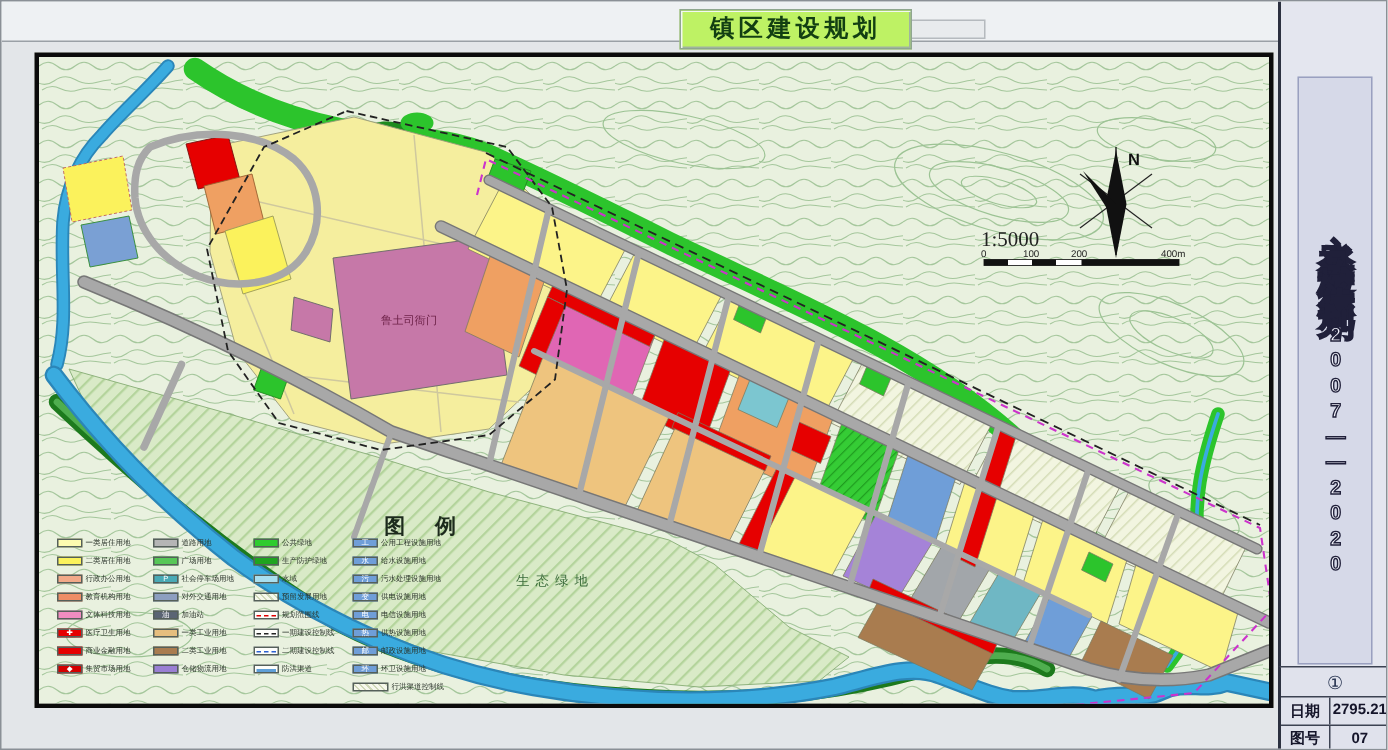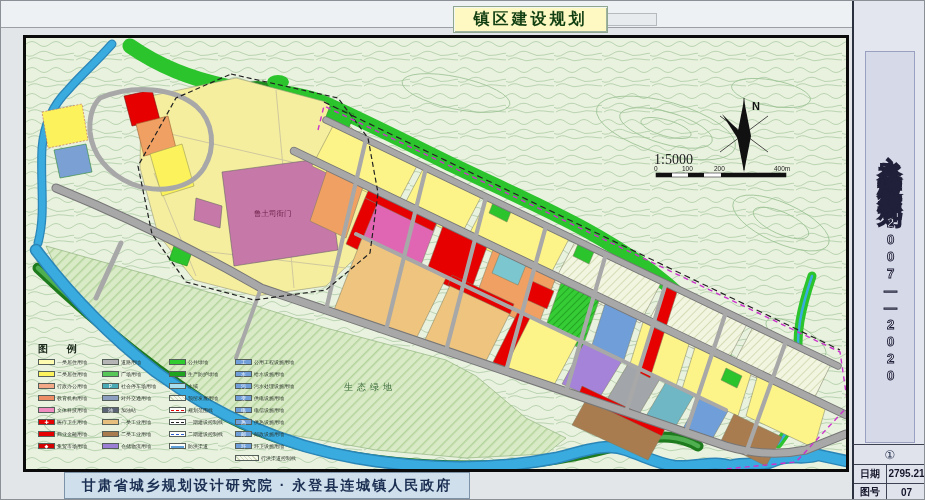--- a/index.html
+++ b/index.html
@@ -1,34 +1,34 @@
 <!DOCTYPE html>
 <html><head>
 <meta charset="utf-8">
 <style>
   html,body{margin:0;padding:0;background:#cfd3d6;}
   #stage{position:relative;width:925px;height:500px;background:#e3e6e9;overflow:hidden;
          font-family:"Liberation Sans",sans-serif;border:1px solid #8a9096;box-sizing:border-box;}
   
   .top-band{position:absolute;left:0;top:0;width:925px;height:26px;background:#eef1f3;border-bottom:1px solid #9aa0a6;}
   
-  .title-box{position:absolute;top:5px;height:25px;background:#fef9c3;border:1px solid #8fa78f;
+  .title-box{position:absolute;top:5px;height:25px;background:#bef264;border:1px solid #8fa78f;
              box-shadow:inset 1px 1px 0 #f2f7f2, inset -1px -1px 0 #9fb49f;
              display:flex;align-items:center;justify-content:center;
              font-weight:bold;font-size:16px;letter-spacing:3px;color:#123f12;z-index:30;}
   #title-left{left:452px;width:153px;}
   #title-right{left:653px;width:193px;}
   .title-conn{position:absolute;left:604px;top:12px;width:50px;height:11px;background:#e8ebed;border:1px solid #b5babe;z-index:29;}
   
   #map-panel{position:absolute;left:22px;top:34px;width:826px;height:437px;box-sizing:border-box;
              border:3px solid #0b0b0b;background:#e9f1df;z-index:10;}
   #map-svg{display:block;}
   
   #legend{position:absolute;left:12px;top:304px;width:274px;height:126px;z-index:20;}
-  #legend-title{text-align:left;font-weight:bold;font-size:10px;letter-spacing:8px;color:#1c2a1c;height:14px;}
+  #legend-title{text-align:right;font-weight:bold;font-size:14px;letter-spacing:8px;color:#1c2a1c;height:14px;}
   #legend-columns{display:flex;}
   .leg-col{display:flex;flex-direction:column;}
   .leg-col:nth-child(1){width:64px;}
   .leg-col:nth-child(2){width:67px;}
   .leg-col:nth-child(3){width:66px;}
   .leg-col:nth-child(4){width:77px;}
   .leg-item{display:flex;align-items:center;height:12px;}
   .sw{display:inline-block;width:17px;height:6px;border:0.5px solid #55605a;margin-right:2px;flex:none;
       position:relative;box-sizing:border-box;background:#fff;}
   .sw .g{position:absolute;inset:0;font-style:normal;font-size:5px;line-height:5px;color:#fff;text-align:center;}
@@ -420,23 +420,20 @@
             </div>
             <div class="leg-item">
               <span class="sw sw-hatch sw-wide"></span>
               <span class="leg-lb">行洪渠道控制线</span>
             </div>
           </div>
         </div>
     </div>
   </div>
 
-  <div id="footer-bar">
-    <span>甘肃省城乡规划设计研究院 · 永登县连城镇人民政府</span>
-  </div>
 
   <div id="sidebar">
     <div id="sidebar-inner">
       <div id="sidebar-text">
         <span id="sidebar-title">永登县连城镇总体规划</span>
         <span id="sidebar-years">2007——2020</span>
       </div>
     </div>
   </div>
 

